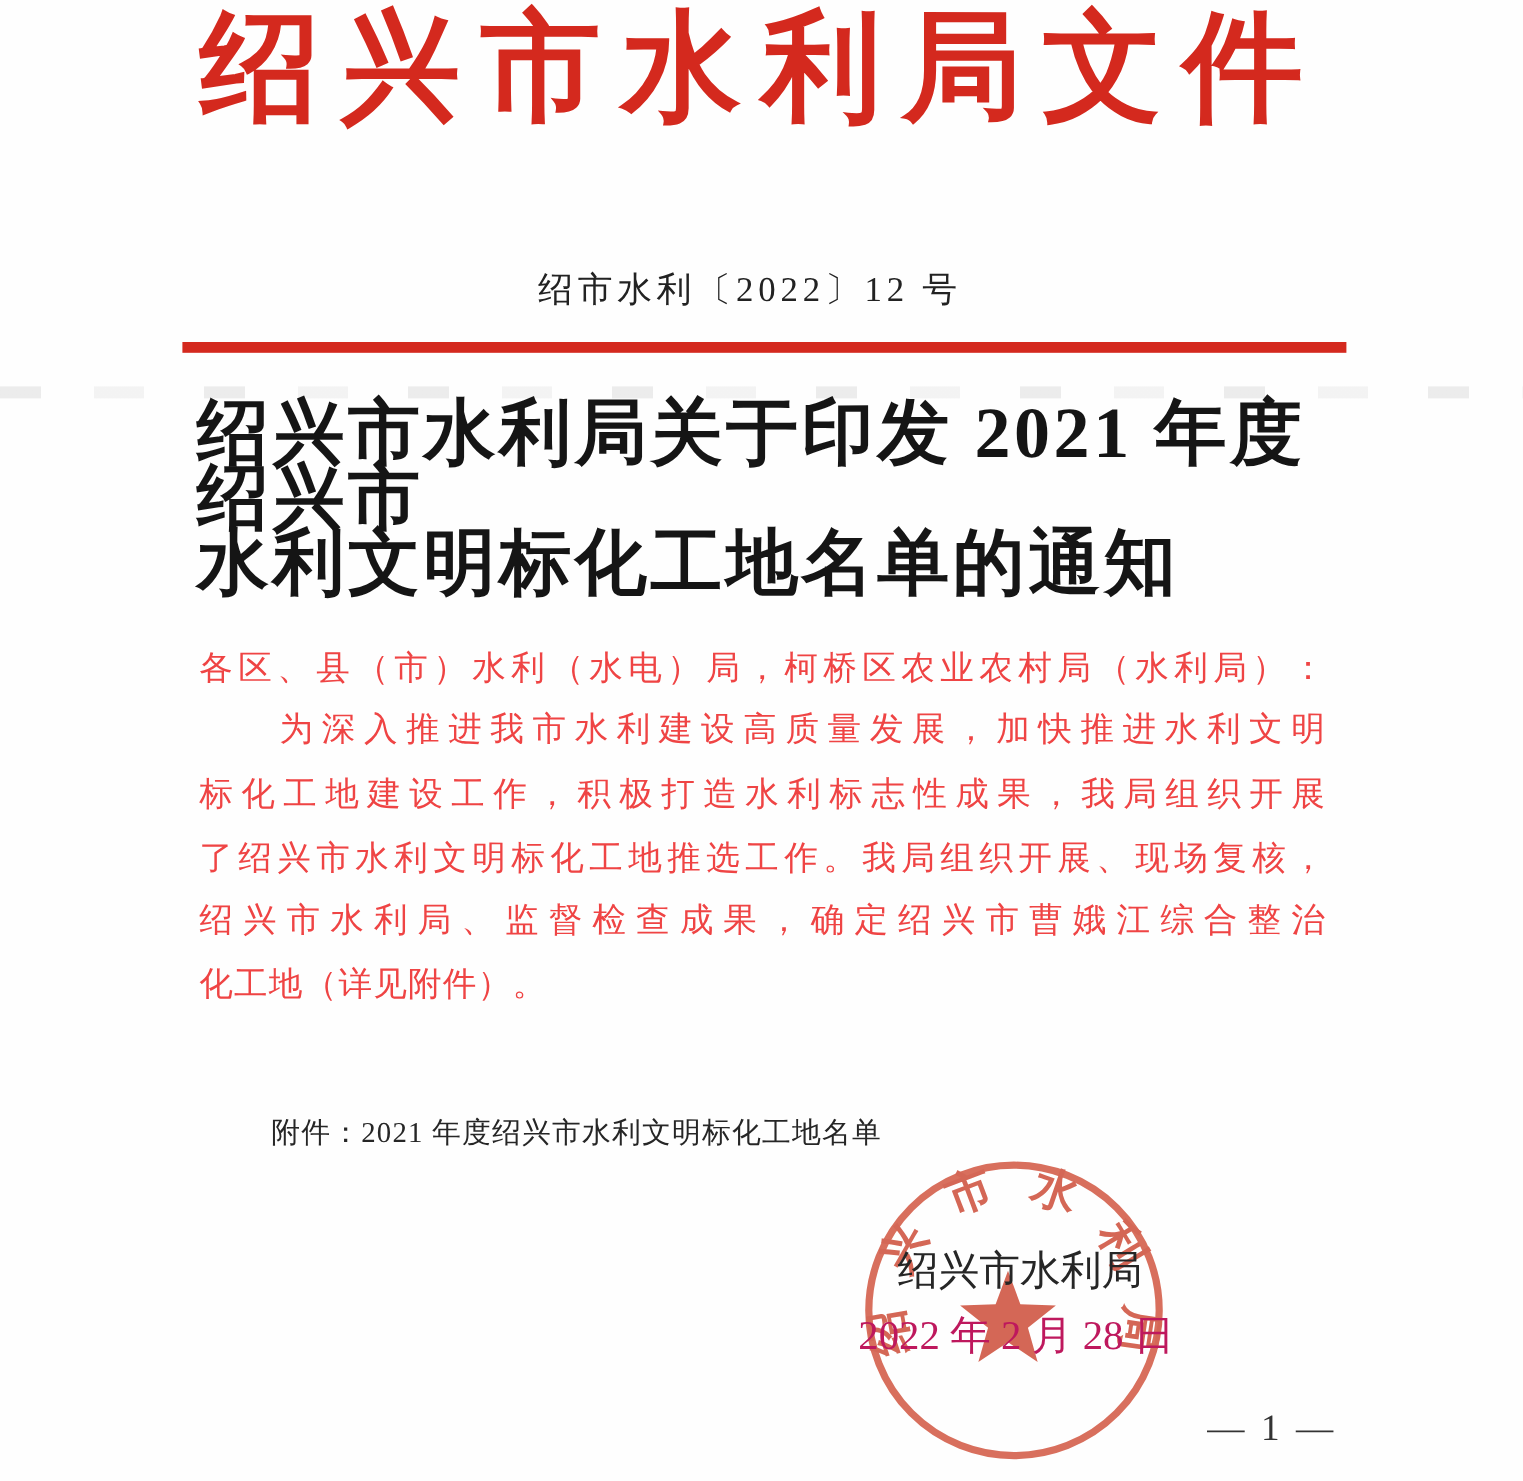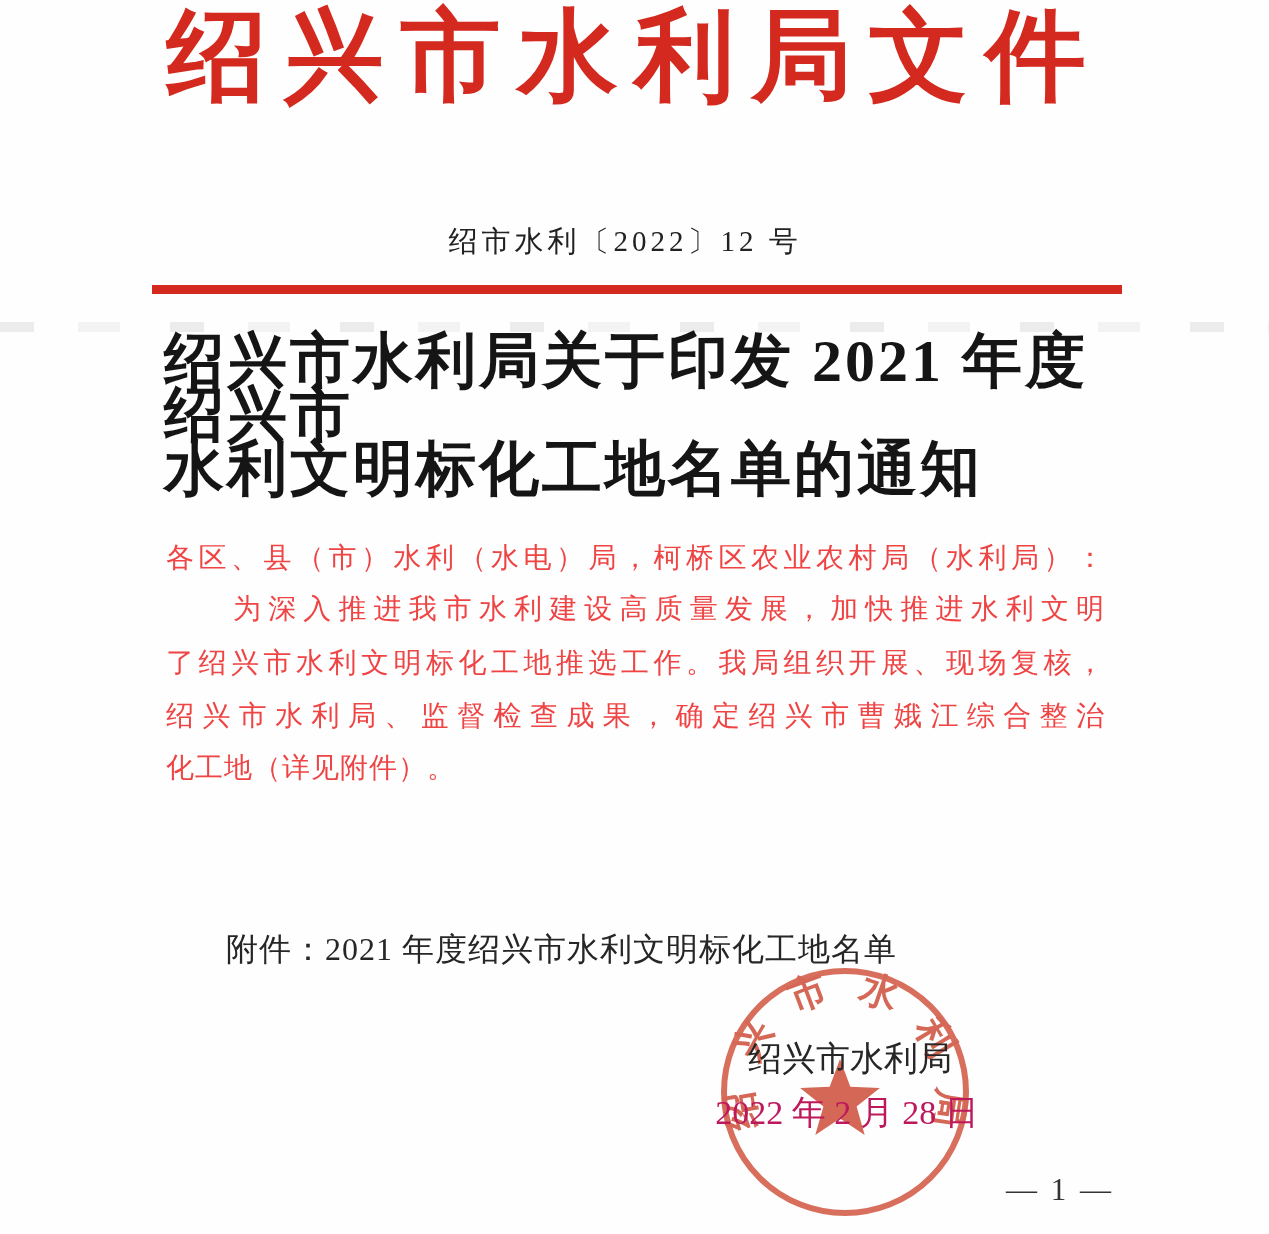--- a/index.html
+++ b/index.html
@@ -44,21 +44,21 @@
   }
   .body-line{
     height:52.5px;line-height:52.5px;white-space:nowrap;
     text-align:justify;text-align-last:justify;
   }
   .body-line.indent{padding-left:67px;font-family:Liberation Mono, monospace;}
   .body-line.last{text-align:center;text-align-last:left;}
   
   #attachment-line{
     left:166px;top:928px;width:939px;padding-left:60px;box-sizing:border-box;
-    font-size:32px;color:#262626;letter-spacing:1px;white-space:nowrap;
+    font-size:24px;color:#262626;letter-spacing:1px;white-space:nowrap;
   }
   
   #signature-org{
     left:745px;top:1036px;width:210px;text-align:center;
     font-size:34px;color:#262626;white-space:nowrap;
   }
   #signature-date{
     left:712px;top:1090px;width:270px;text-align:center;
     font-size:34px;color:#be185d;white-space:nowrap;
   }
@@ -82,20 +82,21 @@
 <div class="abs" id="scan-artifact"></div>
 
 <div class="abs" id="doc-title">
   <div>绍兴市水利局关于印发 2021 年度绍兴市</div>
   <div>水利文明标化工地名单的通知</div>
 </div>
 
 <div class="abs" id="body-block">
   <div class="body-line">各区、县（市）水利（水电）局，柯桥区农业农村局（水利局）：</div>
   <div class="body-line indent">为深入推进我市水利建设高质量发展，加快推进水利文明</div>
+  <div class="body-line">标化工地建设工作，积极打造水利标志性成果，我局组织开展</div>
   <div class="body-line">了绍兴市水利文明标化工地推选工作。我局组织开展、现场复核，</div>
   <div class="body-line">绍兴市水利局、监督检查成果，确定绍兴市曹娥江综合整治</div>
   <div class="body-line last">化工地（详见附件）。</div>
 </div>
 
 <div class="abs" id="attachment-line">附件：2021 年度绍兴市水利文明标化工地名单</div>
 
 <svg class="abs" id="official-seal" viewBox="0 0 260 260">
   <g opacity="0.82">
     <circle cx="130" cy="127" r="121" fill="none" stroke="#d0503a" stroke-width="6"></circle>

